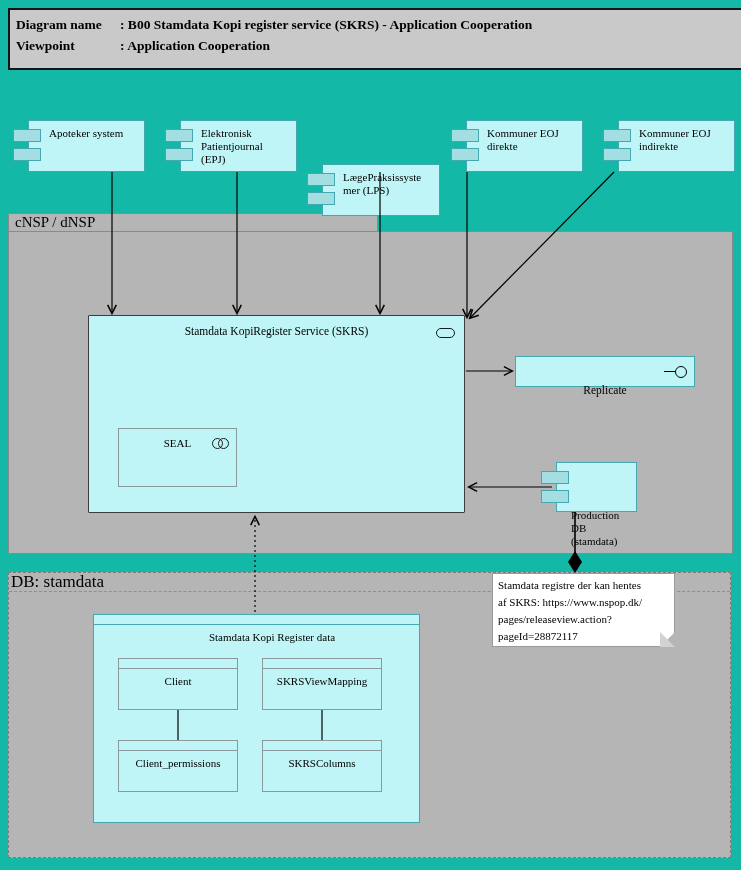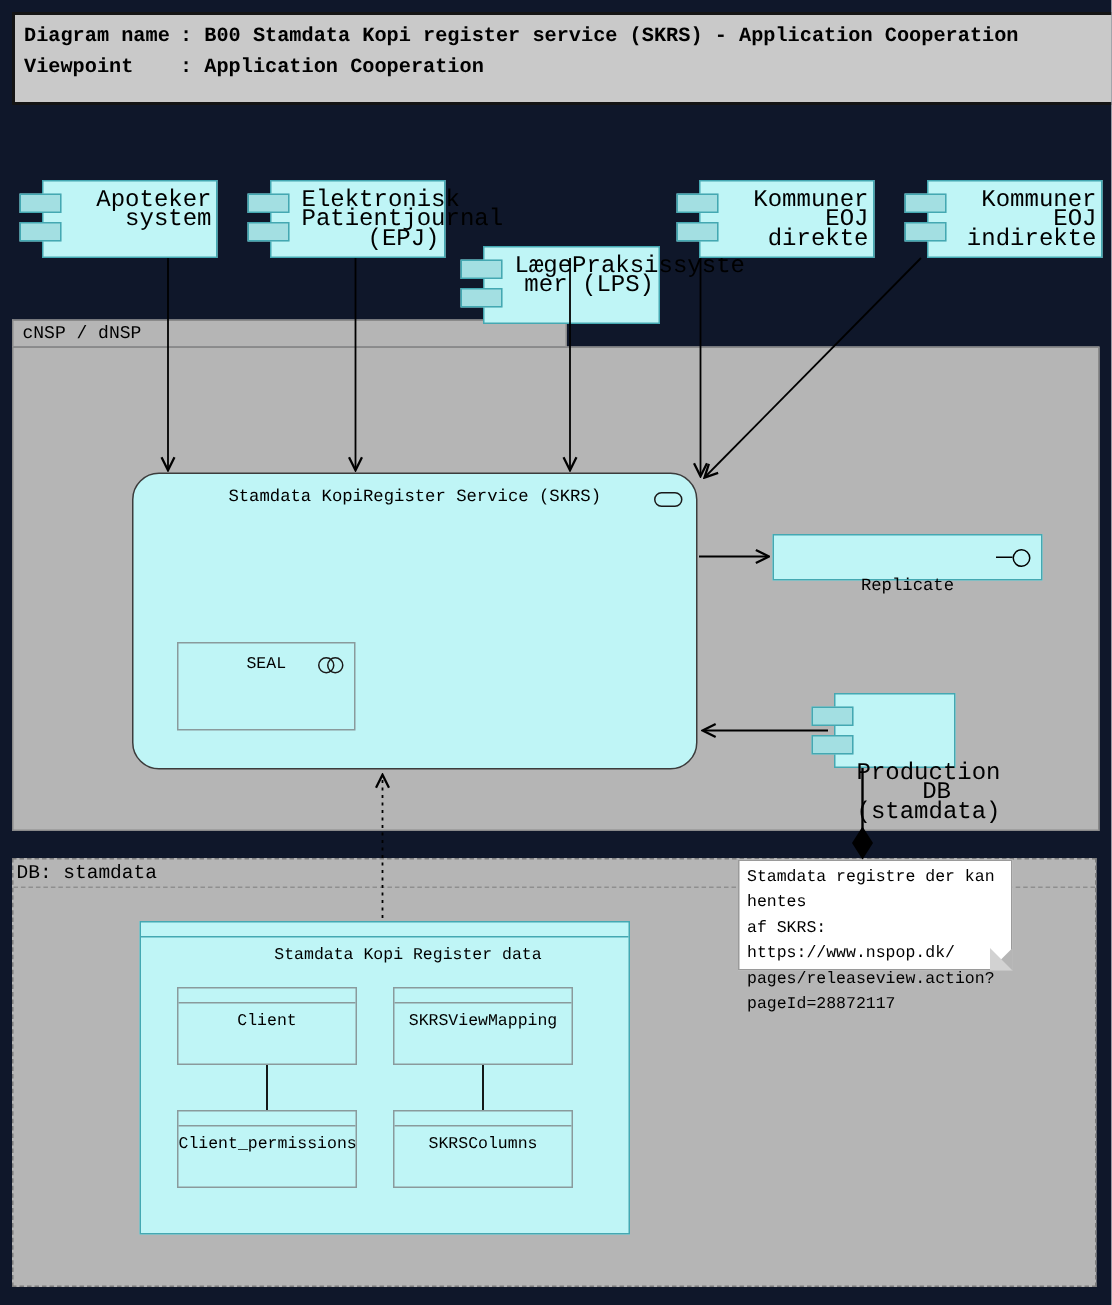--- a/index.html
+++ b/index.html
@@ -1,76 +1,76 @@
 <!DOCTYPE html>
 <html style="--element-fill: #bff5f6; --icon-fill: #a3dfe2; --element-border: #44a8b2; --group-fill: #b5b5b5; --group-border: #8a8a8a; --title-fill: #c9c9c9; --connector: #000000;"><head>
 <meta charset="utf-8">
 <style>
   html,body{margin:0;padding:0;background:#fff;}
   #canvas{
-    position:relative;width:741px;height:870px;background:#0f172a;overflow:hidden;
-    font-family:Liberation Mono, monospace;color:#000;
+    position:relative;width:741px;height:870px;background:#14b8a6;overflow:hidden;
+    font-family:Liberation Serif, serif;color:#000;
   }
   .abs{position:absolute;}
   .pre{white-space:pre-line;}
 
   
   .title-block{
     left:8px;top:8px;width:721px;height:50px;
     background:var(--title-fill,#c9c9c9);
     border:2px solid #141414;
     padding:4px 6px;box-sizing:content-box;
   }
   .t-row{display:flex;font-weight:bold;font-size:13.5px;line-height:21px;}
   .t-label{width:104px;flex:none;}
 
   
   .group-tab{
     left:8px;top:213px;width:362px;height:17px;
     background:var(--group-fill,#b5b5b5);
     border:1px solid var(--group-border,#8a8a8a);border-bottom:none;
-    font-size:12px;line-height:17px;padding-left:6px;
+    font-size:15px;line-height:17px;padding-left:6px;
   }
   .group-body{
     left:8px;top:231px;width:723px;height:321px;
     background:var(--group-fill,#b5b5b5);
     border:1px solid var(--group-border,#8a8a8a);
   }
   .group-db{
     left:8px;top:572px;width:721px;height:284px;
     background:var(--group-fill,#b5b5b5);
     border:1px dashed #7d7d7d;
   }
   .group-db-labelrow{
-    height:18px;line-height:18px;font-size:13px;padding-left:2px;
+    height:18px;line-height:18px;font-size:17px;padding-left:2px;
     border-bottom:1px dashed #8f8f8f;
   }
 
   
   .component{
     background:var(--element-fill,#bff5f6);
     border:1px solid var(--element-border,#44a8b2);
-    font-size:16px;line-height:13px;text-align:right;
+    font-size:11px;line-height:13px;text-align:left;
     box-sizing:border-box;
   }
   .component .label{display:block;padding:6px 3px 0 20px;}
   .comp-icon{position:absolute;left:-16px;width:28px;height:13px;
     background:var(--icon-fill,#a3dfe2);
     border:1px solid var(--element-border,#44a8b2);box-sizing:border-box;}
   .comp-icon.r1{top:8px;} .comp-icon.r2{top:27px;}
 
   .c0{left:28px;top:120px;width:117px;height:52px;}
   .c1{left:180px;top:120px;width:117px;height:52px;}
   .c2{left:322px;top:120px;width:118px;height:52px;margin-top:44px;}
   .c3{left:466px;top:120px;width:117px;height:52px;}
   .c4{left:618px;top:120px;width:117px;height:52px;}
 
   
   .service-box{
-    left:88px;top:315px;width:377px;height:198px;border-radius:18px;
+    left:88px;top:315px;width:377px;height:198px;border-radius:1px;
     background:var(--element-fill,#bff5f6);border:1px solid #3c3c3c;
     box-sizing:border-box;
   }
   .service-box .label{display:block;text-align:center;padding-top:9px;font-size:11.5px;}
   .service-icon{position:absolute;right:9px;top:12px;width:19px;height:10px;
     border:1.5px solid #1a1a1a;border-radius:6px;box-sizing:border-box;}
 
   
   .seal-box{
     left:118px;top:428px;width:119px;height:59px;

